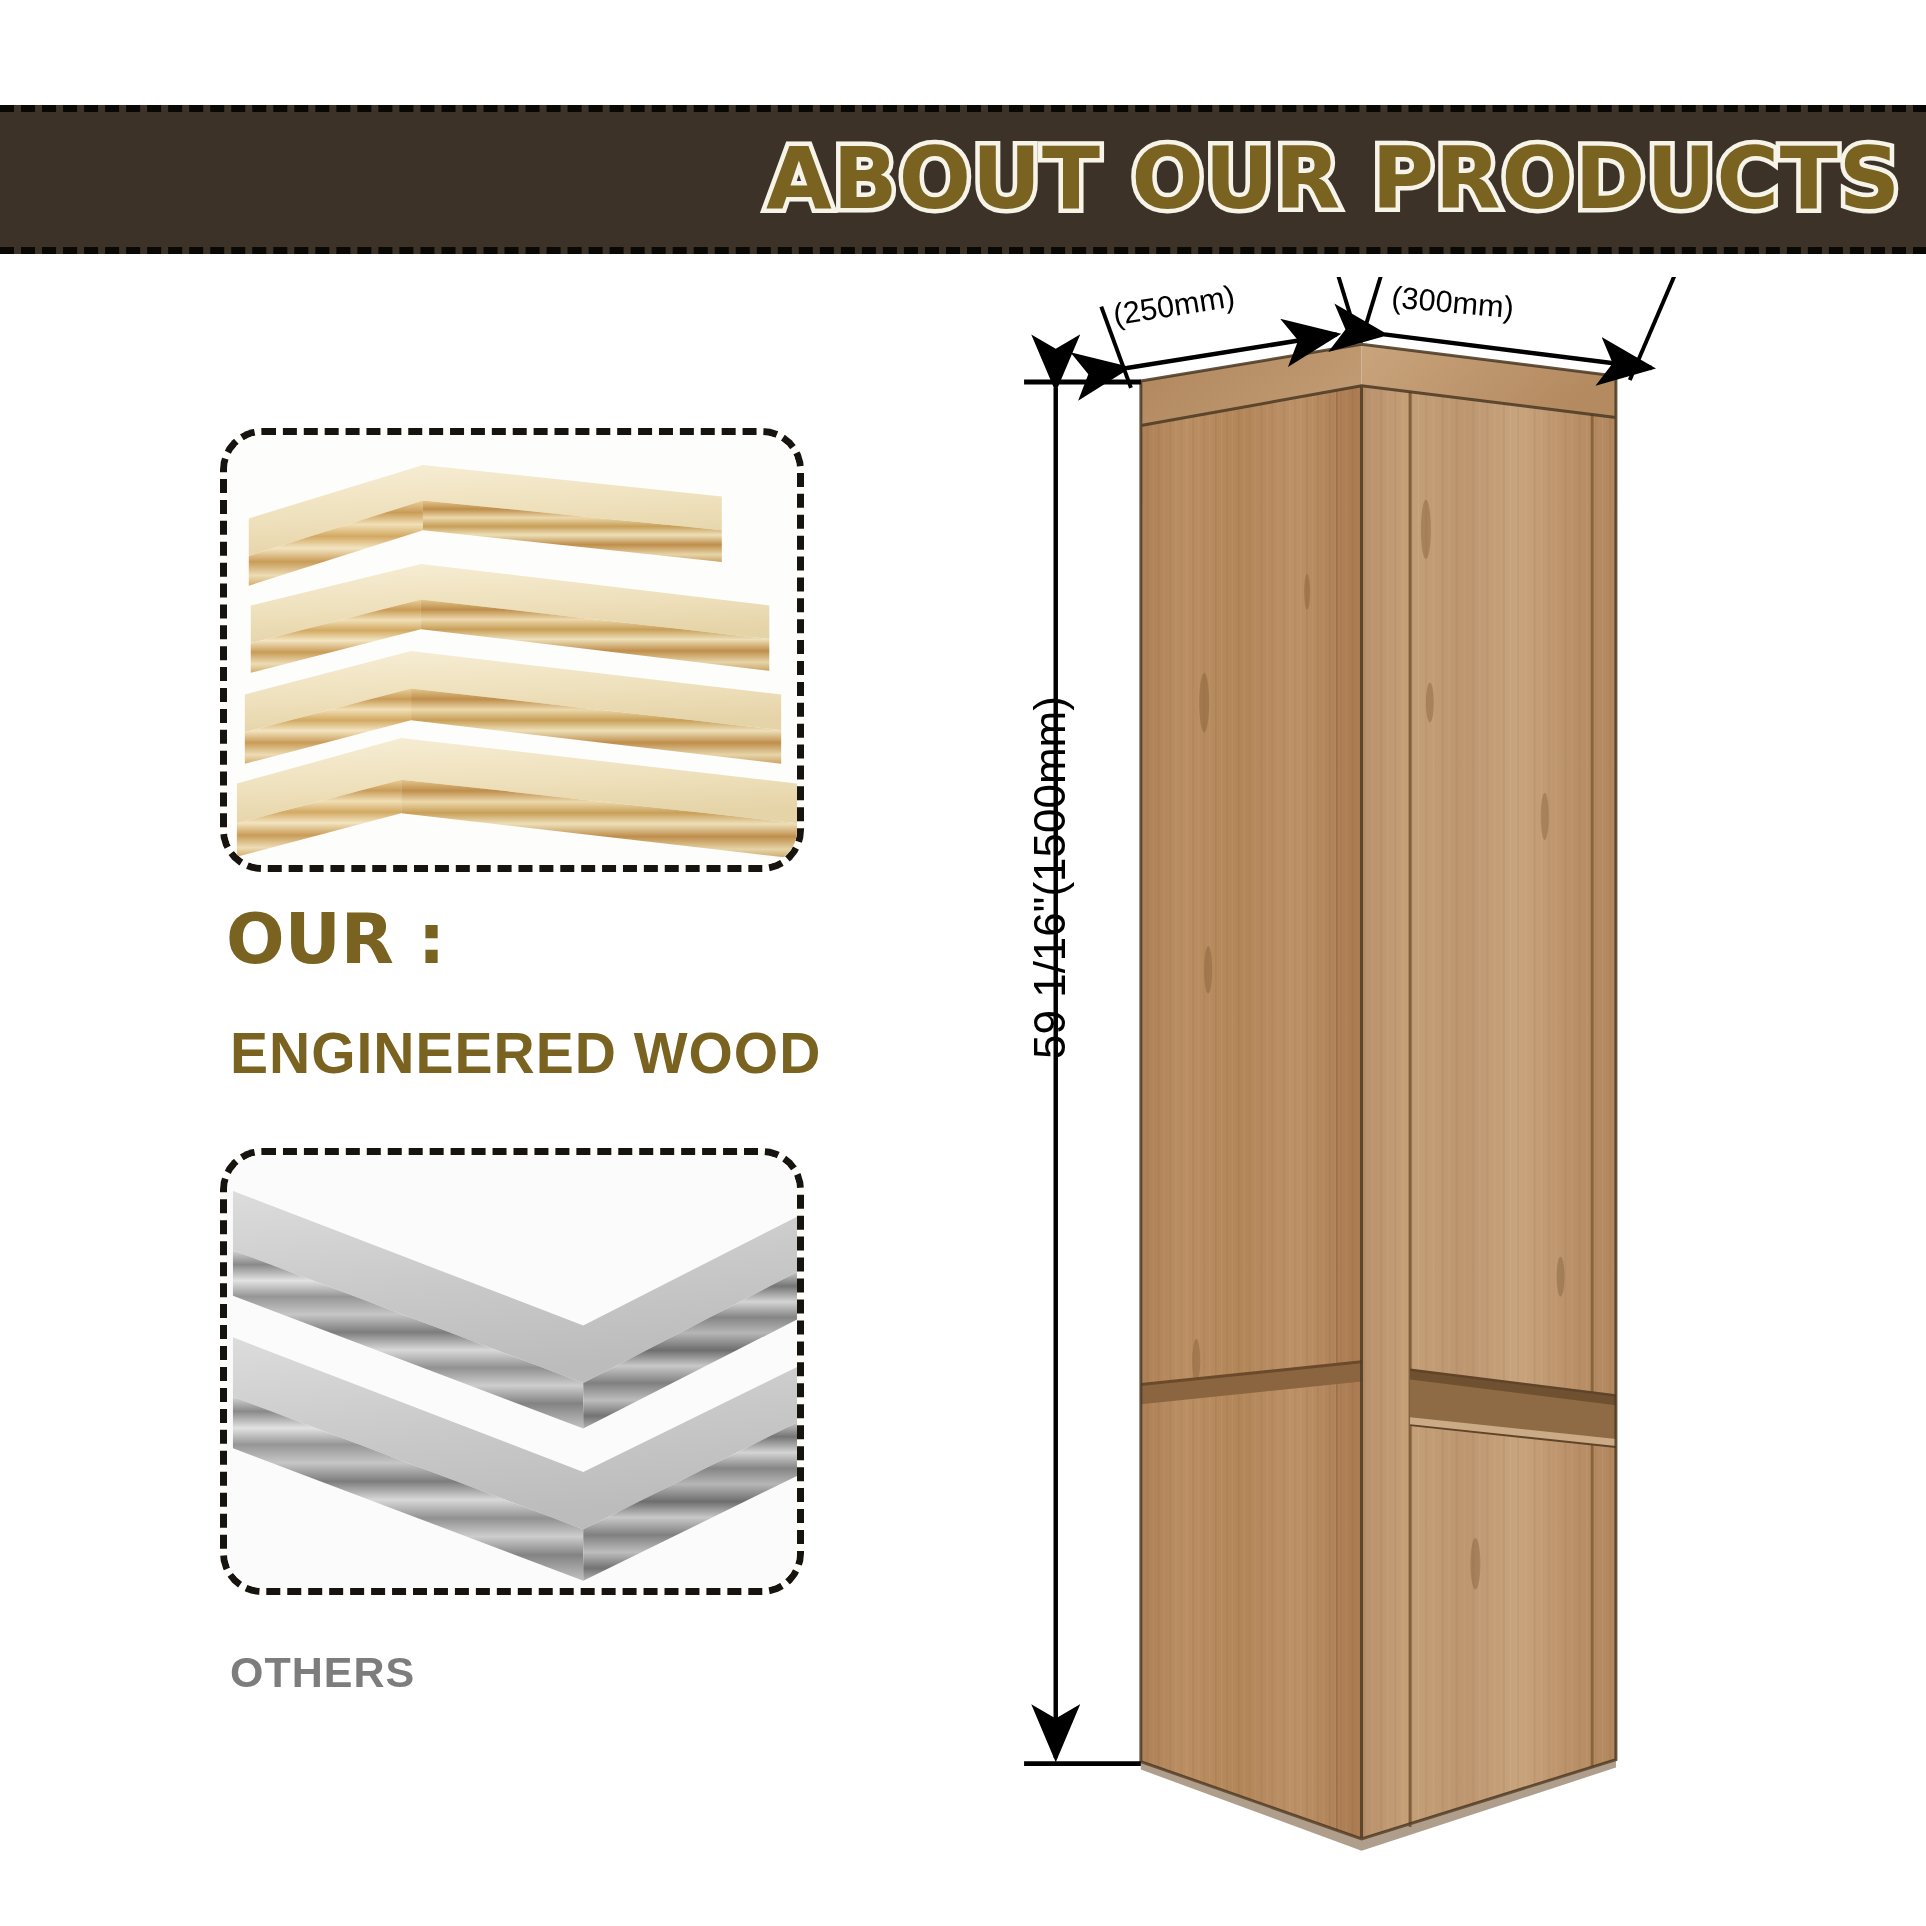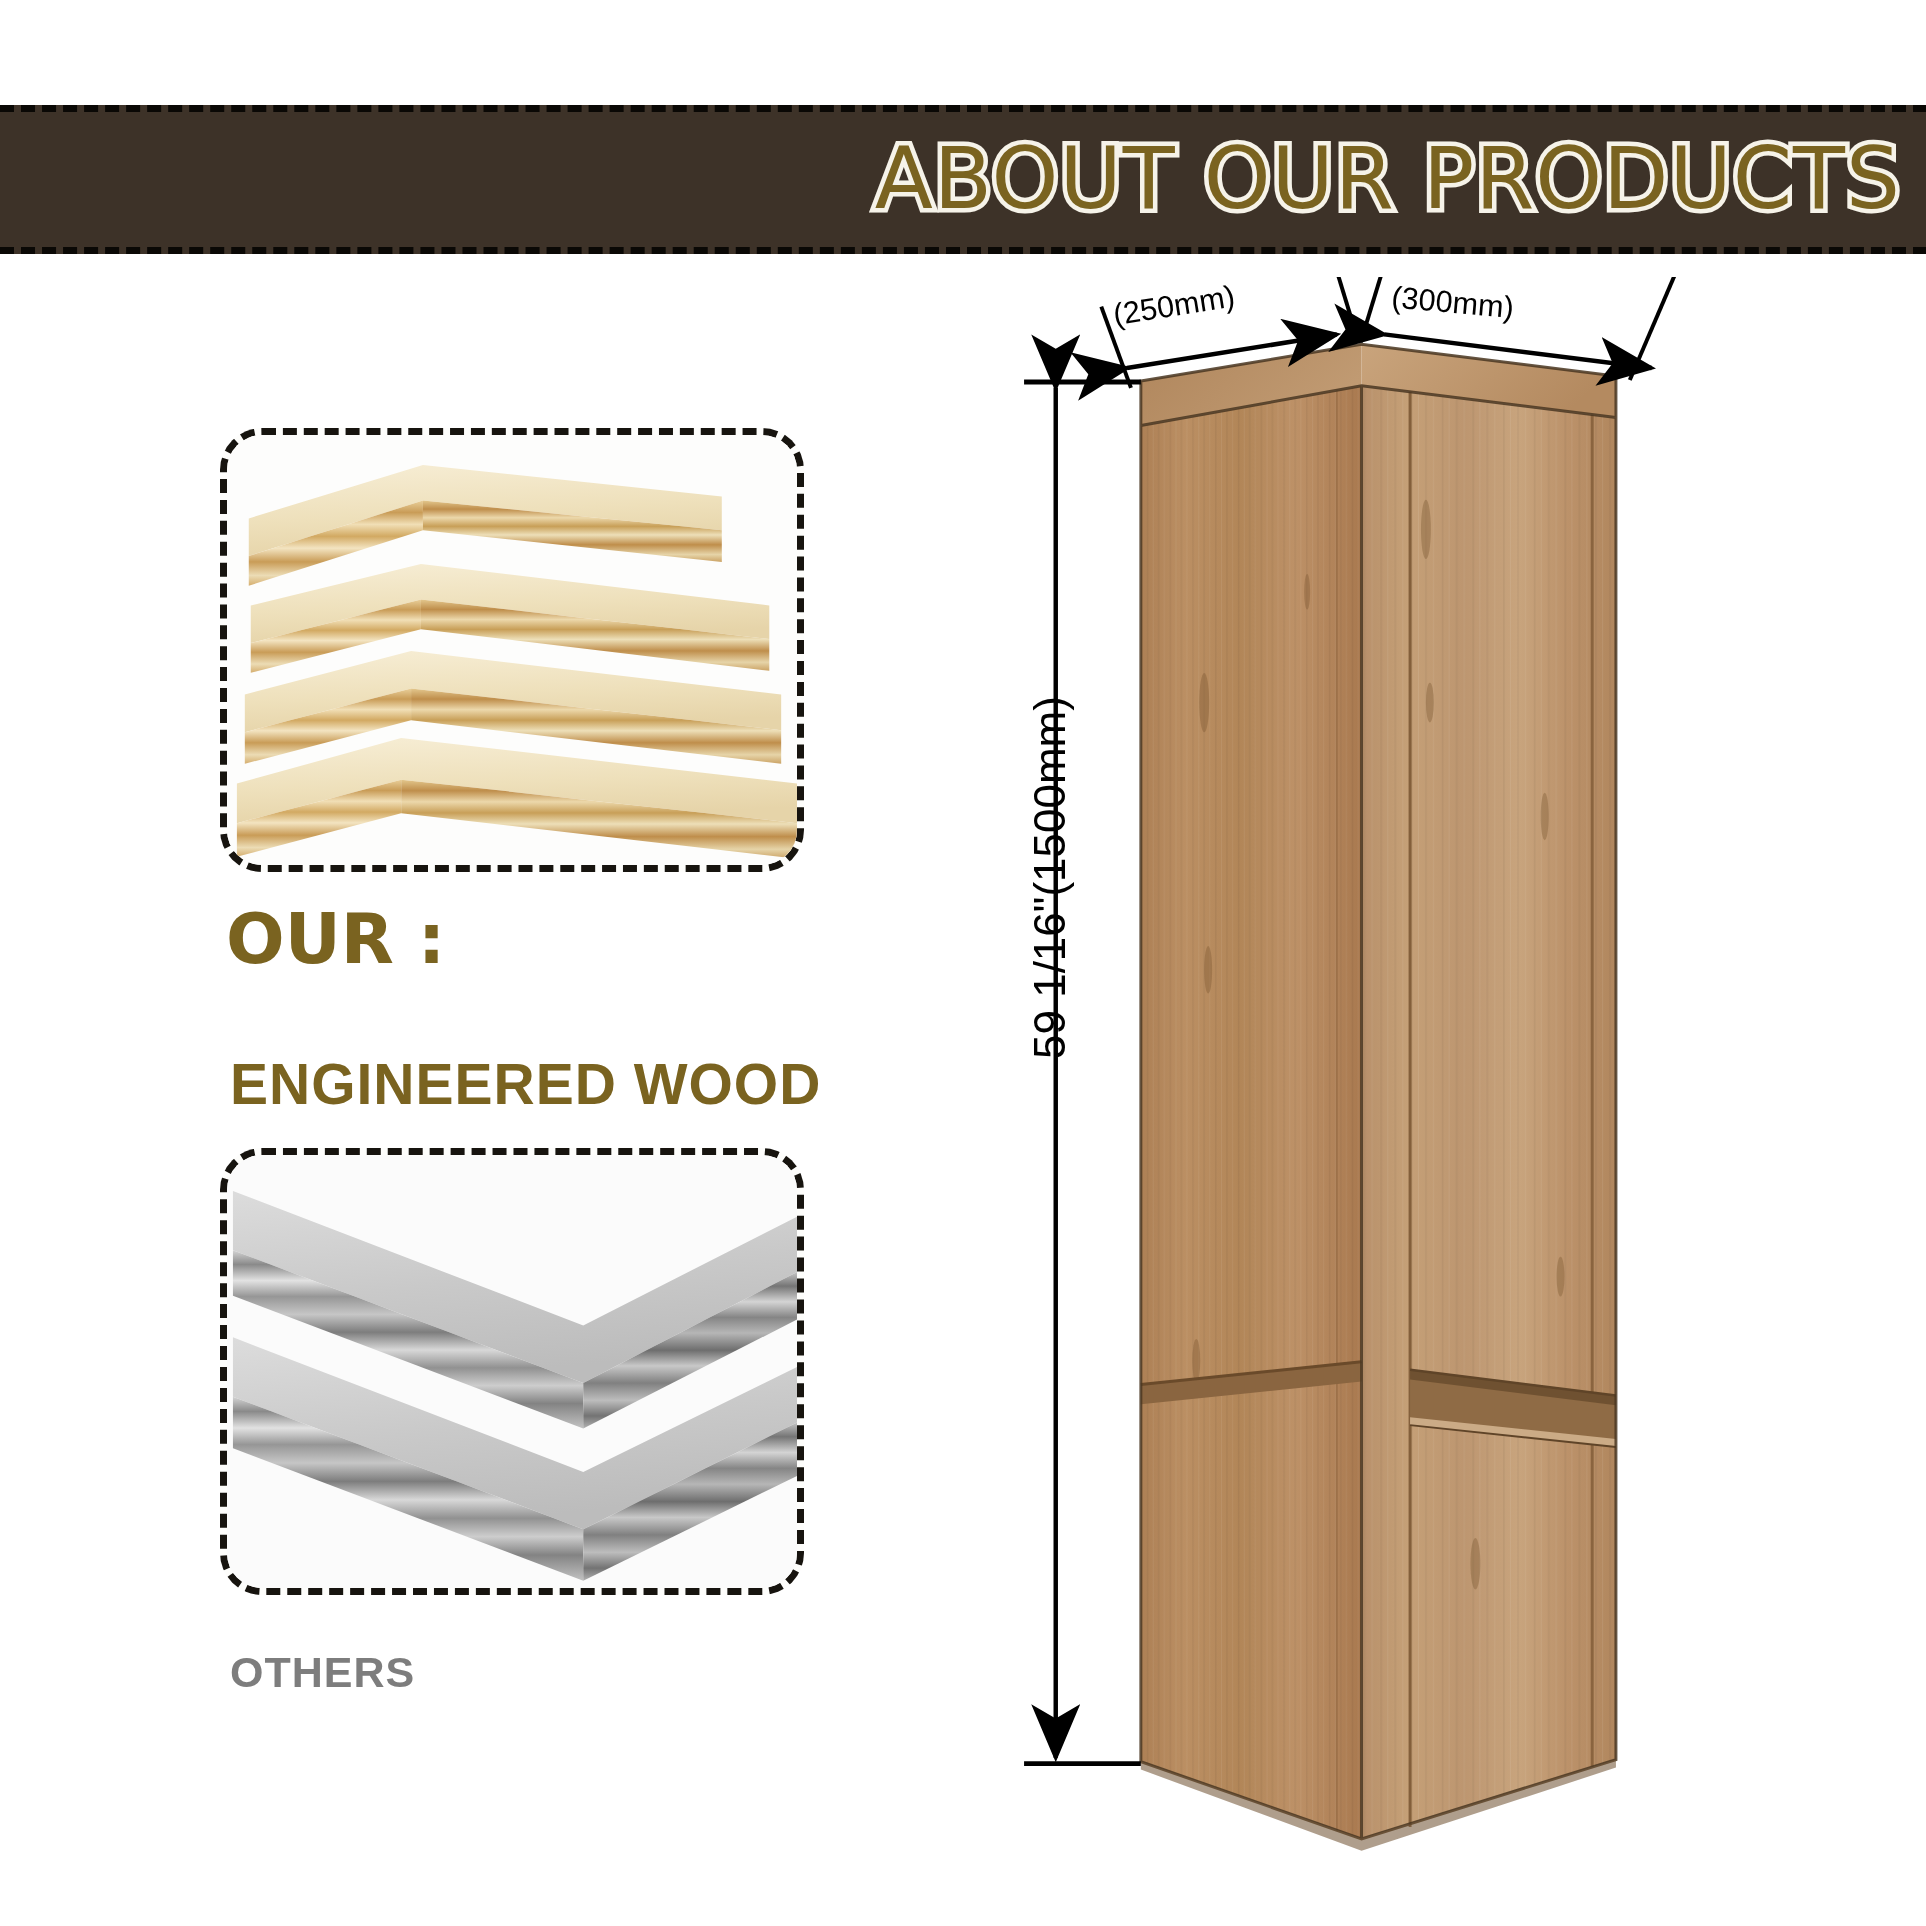--- a/index.html
+++ b/index.html
@@ -4,41 +4,41 @@
 <style>
   html,body{margin:0;padding:0;background:#fff;}
   body{width:1927px;height:1927px;position:relative;overflow:hidden;
        font-family:"Liberation Sans","DejaVu Sans",sans-serif;}
 
   
   #banner{position:absolute;left:0;top:105px;width:1927px;height:149px;
           background:#3d3228;box-sizing:border-box;
           border-top:7px dashed #0a0805;border-bottom:7px dashed #0a0805;}
   #banner-title{position:absolute;right:26px;top:50%;transform:translateY(-52%);
-          font-size:85px;font-weight:normal;letter-spacing:1px;white-space:nowrap;
+          font-size:85px;font-weight:bold;letter-spacing:1px;white-space:nowrap;
           font-family:"DejaVu Sans","Liberation Sans",sans-serif;
           color:#7a6320;
           -webkit-text-stroke:9px #f6f3e9;
           paint-order:stroke fill;
           text-shadow:0 0 1px #f6f3e9;}
 
   
   .photo-box{position:absolute;border:7px dashed #17140f;border-radius:42px;
              box-sizing:border-box;overflow:hidden;background:#fdfdfb;}
   #plywood-box{left:220px;top:428px;width:584px;height:444px;}
   #particle-box{left:220px;top:1148px;width:584px;height:447px;}
 
   .photo-inner{position:absolute;inset:0;}
 
   #our-label{position:absolute;left:226px;top:899px;font-size:69px;font-weight:bold;
              color:#7a6320;letter-spacing:0px;
              font-family:"DejaVu Sans","Liberation Sans",sans-serif;}
   #material-label{position:absolute;left:230px;top:1020px;font-size:57px;font-weight:bold;
              color:#7a6320;letter-spacing:1px;
-             font-family:"Liberation Sans","DejaVu Sans",sans-serif;margin-top:31px;}
+             font-family:"Liberation Sans","DejaVu Sans",sans-serif;}
   #others-label{position:absolute;left:230px;top:1648px;font-size:43px;font-weight:bold;
              color:#7d7d7d;letter-spacing:1px;
              font-family:"Liberation Sans","DejaVu Sans",sans-serif;}
 
   
   #diagram{position:absolute;left:1010px;top:277px;width:911px;height:1643px;}
   #diagram svg{display:block;}
 
   .dim-txt{font-family:"Liberation Sans","DejaVu Sans",sans-serif;
            font-size:31px;fill:#000;font-weight:400;}

